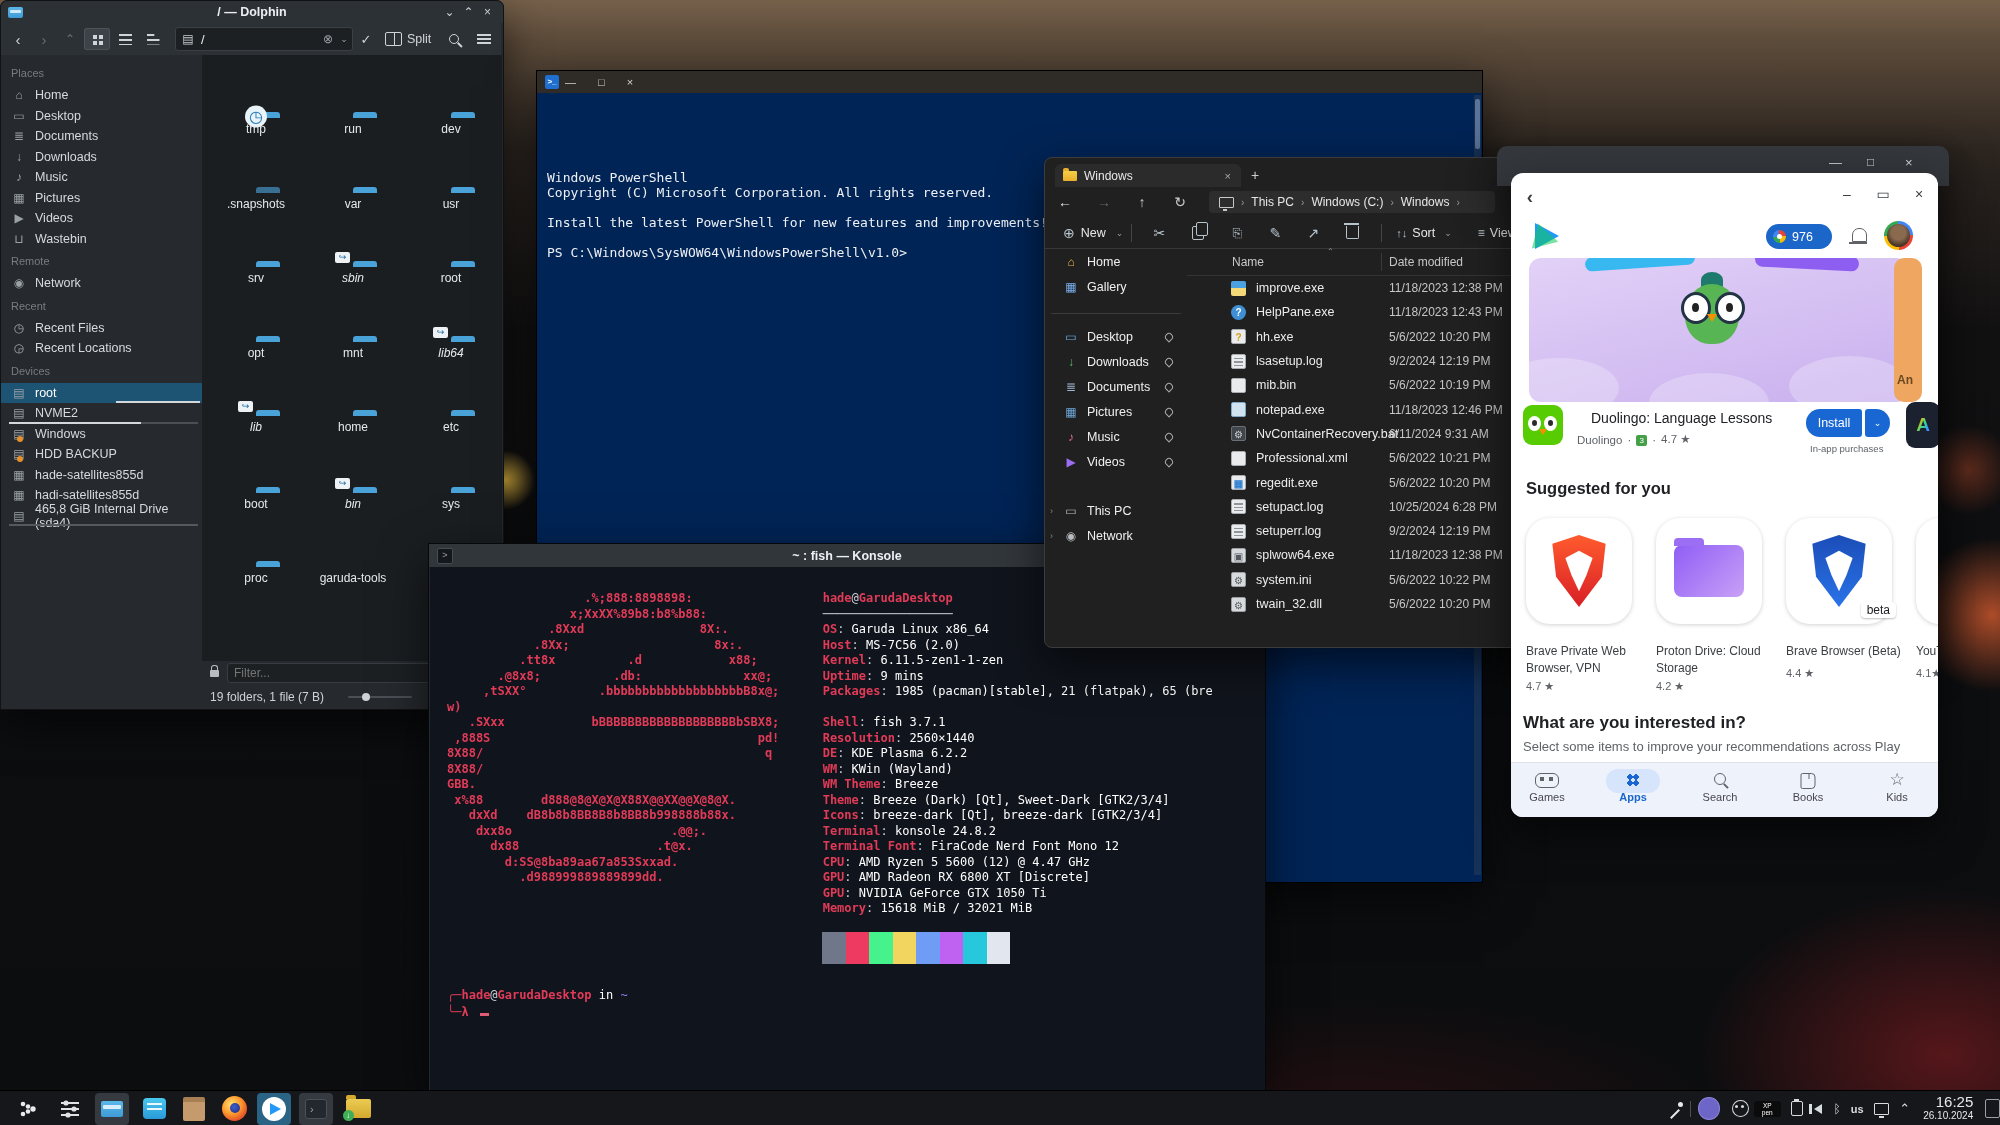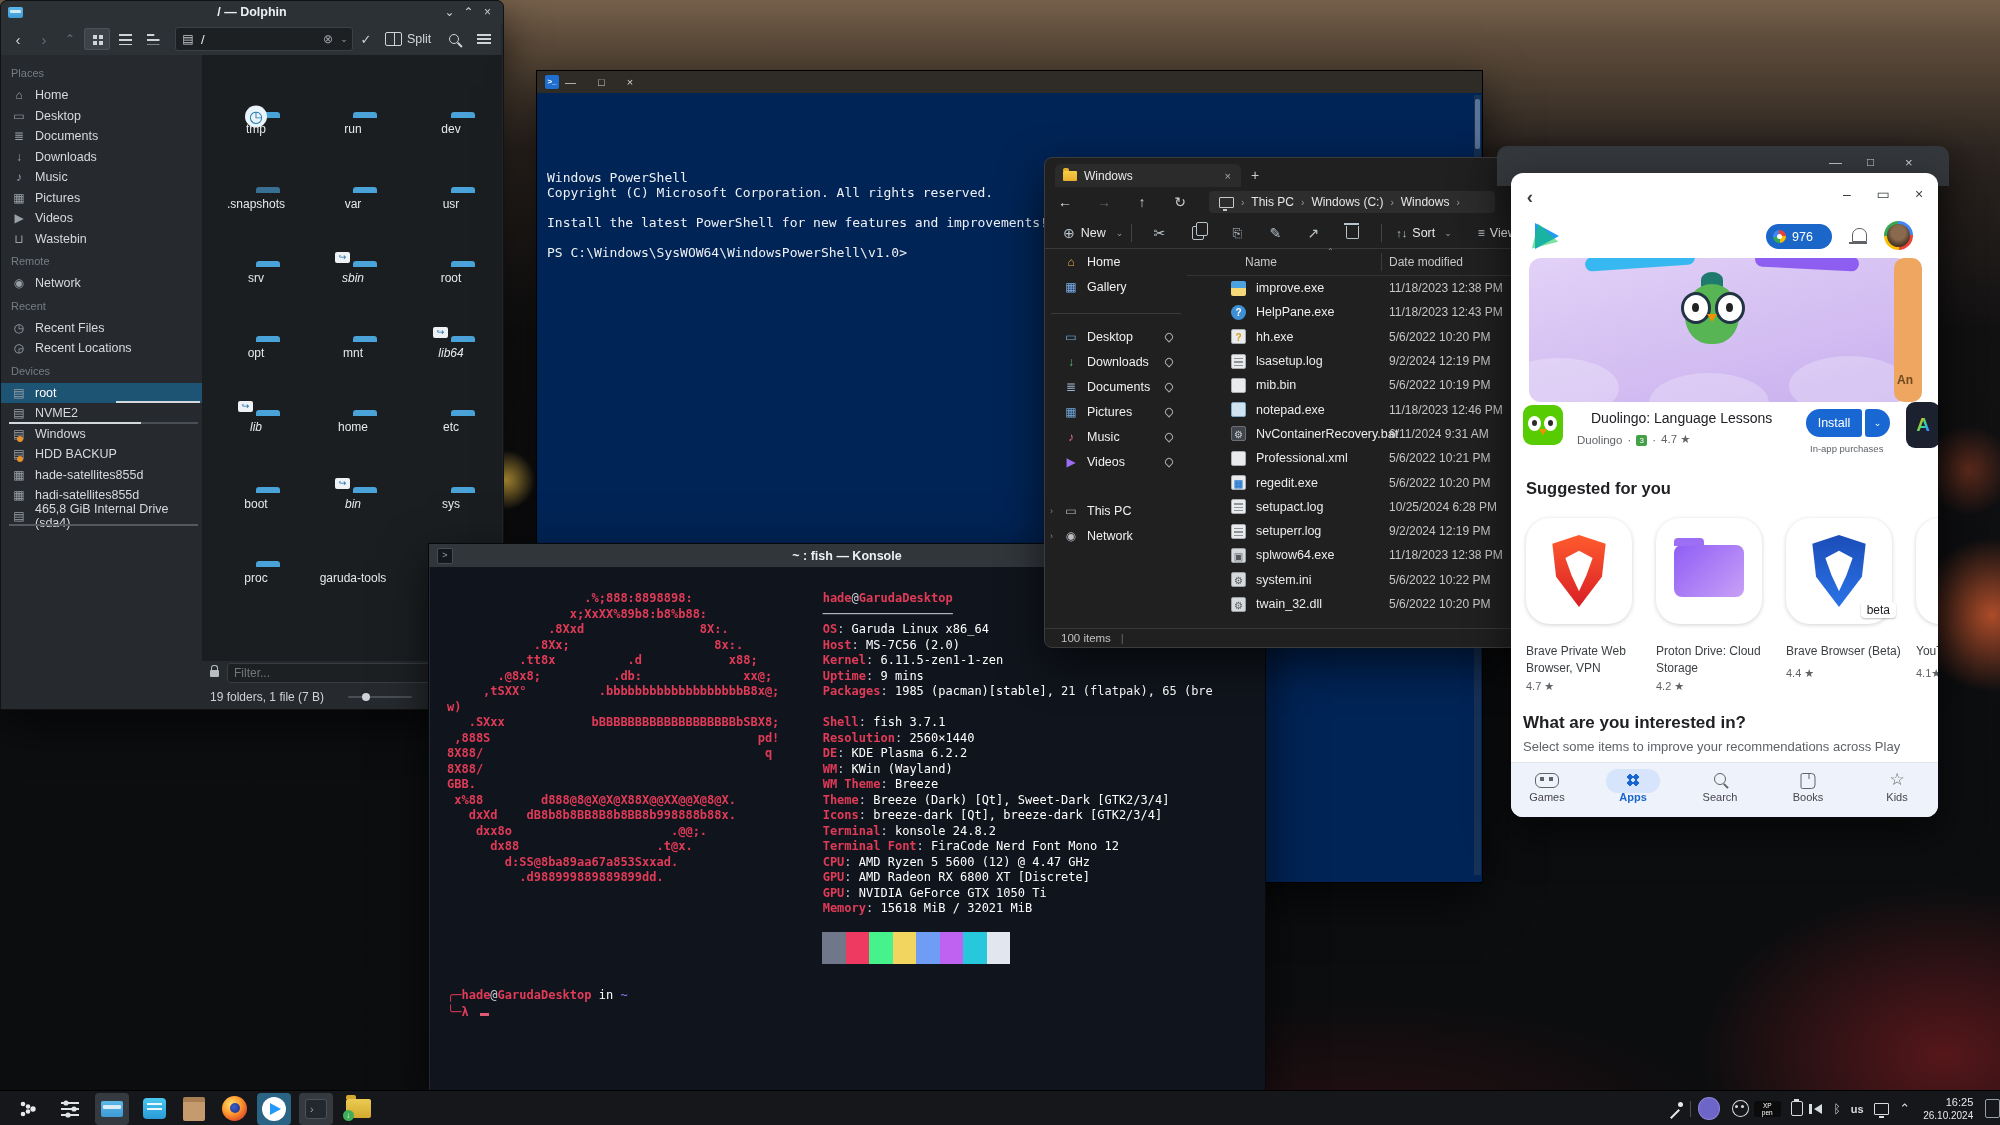--- a/index.html
+++ b/index.html
@@ -222,21 +222,21 @@
   .caticon{width:15px;height:15px;border:1.5px solid #d8dcdf;border-radius:50%;position:relative}
   .caticon::after{content:"";position:absolute;left:2px;top:4px;width:3px;height:3px;background:#d8dcdf;box-shadow:6px 0 #d8dcdf;border-radius:50%}
   .xppen{background:#0b0b0b;border-radius:3px;color:#fff;font-size:6.5px;line-height:7px;padding:1px 3px;text-align:center;margin:0 5px}
   .clip{width:11px;height:13px;border:1.5px solid #d8dcdf;border-radius:2px;position:relative;margin:0 5px}
   .clip::after{content:"";position:absolute;left:2px;top:-3px;width:5px;height:2px;background:#d8dcdf}
   .spk{width:0;height:0;border-top:5px solid transparent;border-bottom:5px solid transparent;border-right:8px solid #d8dcdf;position:relative;margin:0 6px}
   .spk::before{content:"";position:absolute;left:-5px;top:-5px;width:3px;height:10px;background:#d8dcdf}
   .net{width:14px;height:10px;border:1.5px solid #d8dcdf;border-radius:1px;position:relative;margin:0 5px}
   .net::after{content:"";position:absolute;left:4px;bottom:-4px;width:5px;height:2px;background:#d8dcdf}
   .clock{text-align:right;line-height:12px;color:#e6e9eb}
-  .clock .t{font-size:11px}.clock .d{font-size:10px}
+  .clock .t{font-size:15px}.clock .d{font-size:10px}
   .peek{width:13px;height:17px;border:1.5px solid #9aa0a6;border-radius:2px;margin-left:12px}
 </style>
 </head>
 <body>
 
 <div id="screen">
   <div class="abs" id="wall"></div>
 
   <div class="win" id="dolphin" style="z-index:2">
     <div class="abs dtitle">
@@ -582,21 +582,21 @@
           <span>This PC</span>
         </div>
         <div class="erow">
           <span class="treechev">›</span>
           <span class="g" style="color:#b9bdc2">◉</span>
           <span>Network</span>
         </div>
       </div>
     <div id="efiles">
       <div class="ehead">
-        <span style="margin-left:58px">Name</span>
+        <span style="margin-left:45px">Name</span>
         <span style="position:absolute;left:140px;top:-2px;color:#999;font-size:8px">⌃</span>
         <span style="position:absolute;left:194px;top:4px;width:1px;height:18px;background:#3a3a3a"></span>
         <span class="fdate" style="top:auto">Date modified</span>
       </div>
       <div id="efrows">
           <div class="frow">
      <span class="fi fi-explorer"></span>
      <span class="nm">improve.exe</span>
      <span class="fdate">11/18/2023 12:38 PM</span>
           </div>
@@ -661,24 +661,20 @@
      <span class="fdate">5/6/2022 10:22 PM</span>
           </div>
           <div class="frow">
      <span class="fi fi-exe">⚙</span>
      <span class="nm">twain_32.dll</span>
      <span class="fdate">5/6/2022 10:20 PM</span>
           </div>
         </div>
     </div>
     <div class="escroll"></div>
-    <div class="estatus">
-      <span style="margin-left:16px">100 items</span>
-      <span style="margin-left:10px;color:#666">|</span>
-    </div>
   </div>
 
   <div class="win" id="emu" style="z-index:6">
     <span class="abs" style="left:332px;top:9px;font-size:13px">—</span>
     <span class="abs" style="left:370px;top:9px;font-size:12px">□</span>
     <span class="abs" style="left:408px;top:9px;font-size:13px">×</span>
   </div>
 
   <div class="win" id="play" style="z-index:7">
     <span class="pctl" style="left:8px;font-size:19px;font-weight:bold">‹</span>

